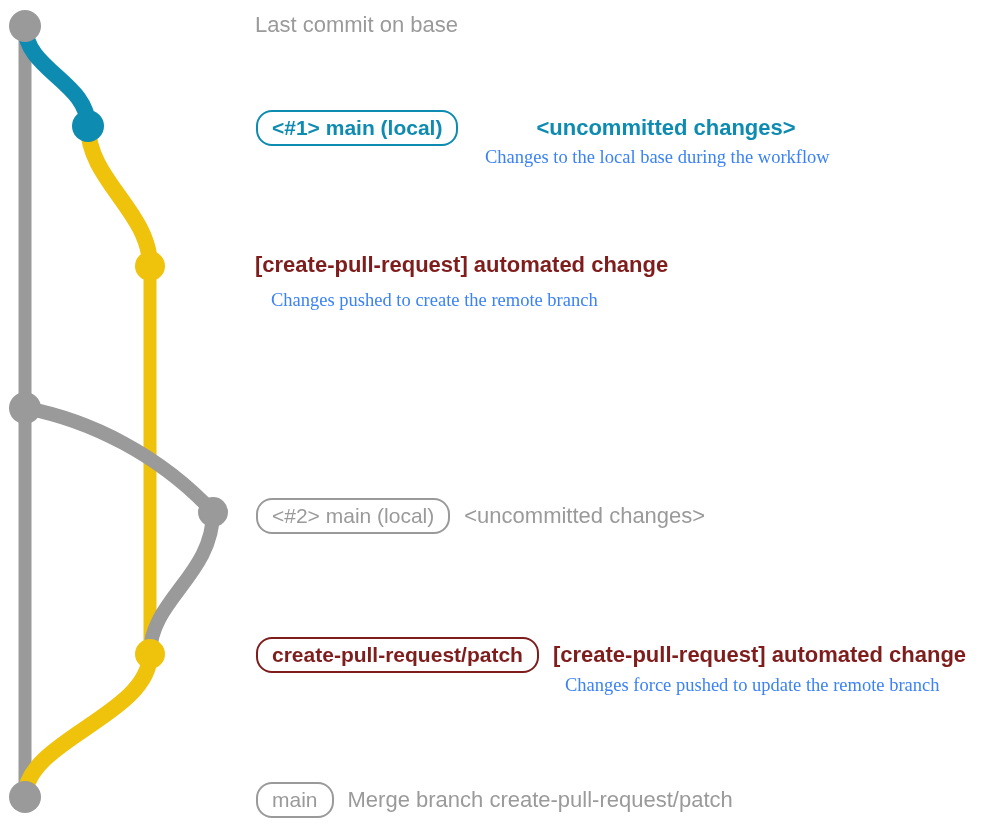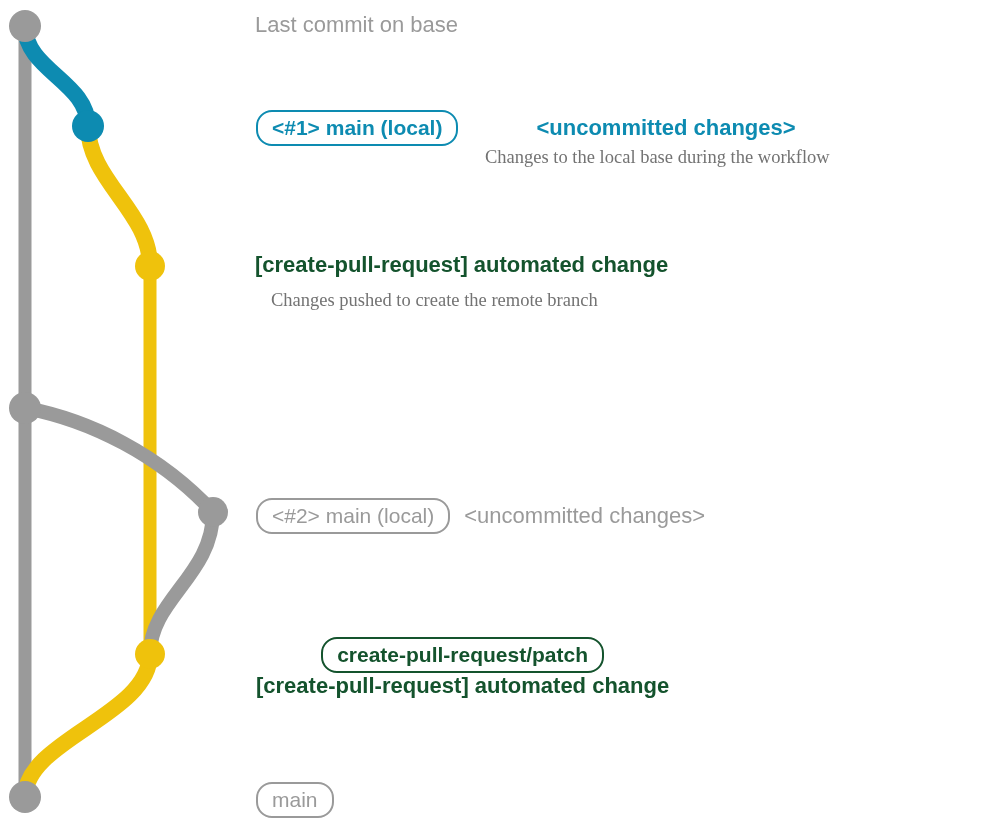--- a/index.html
+++ b/index.html
@@ -51,30 +51,30 @@
     line-height: 1.15;
     white-space: nowrap;
   }
   .headline.bold {
     font-weight: bold;
   }
   .desc {
     position: absolute;
     font-family: "Liberation Serif", serif;
     font-size: 18.5px;
-    color: #737373;
+    color: #3b82f6;
     white-space: nowrap;
   }
   .gap {
     display: inline-block;
     width: 14px;
   }
   .c-gray   { color: #9a9a9a; }
   .c-blue   { color: #0d8bb1; }
-  .c-yellow { color: #14532d; }
+  .c-yellow { color: #7f1d1d; }
 </style>
 </head>
 <body>
 
 <div id="stage">
 
   <svg id="graph-svg" viewBox="0 0 981 827" xmlns="http://www.w3.org/2000/svg">
 
     <path d="M 25 26 L 25 797" stroke="#9a9a9a" stroke-width="13" fill="none" stroke-linecap="round"></path>
 
@@ -113,24 +113,26 @@
   </div>
   <div class="desc" style="left:271px; top:290px;">Changes pushed to create the remote branch</div>
 
 
   <div class="row" style="left:256px; top:498px;text-align:center;">
     <span class="pill thin c-gray">&lt;#2&gt; main (local)</span>
     <span class="gap"></span>
     <span class="headline c-gray">&lt;uncommitted changes&gt;</span>
   </div>
 
-  <div class="row" style="left:256px; top:637px;flex-direction:column;">
+  <div class="row" style="left:256px; top:637px;">
     <span class="pill c-yellow">create-pull-request/patch</span>
     <span class="gap"></span>
     <span class="headline bold c-yellow">[create-pull-request] automated change</span>
   </div>
+  <div class="desc" style="left:565px; top:675px;">Changes force pushed to update the remote branch</div>
 
   <div class="row" style="left:256px; top:782px;">
     <span class="pill thin c-gray">main</span>
     <span class="gap"></span>
+    <span class="headline c-gray">Merge branch create-pull-request/patch</span>
   </div>
 
 </div>
 
 </body></html>

